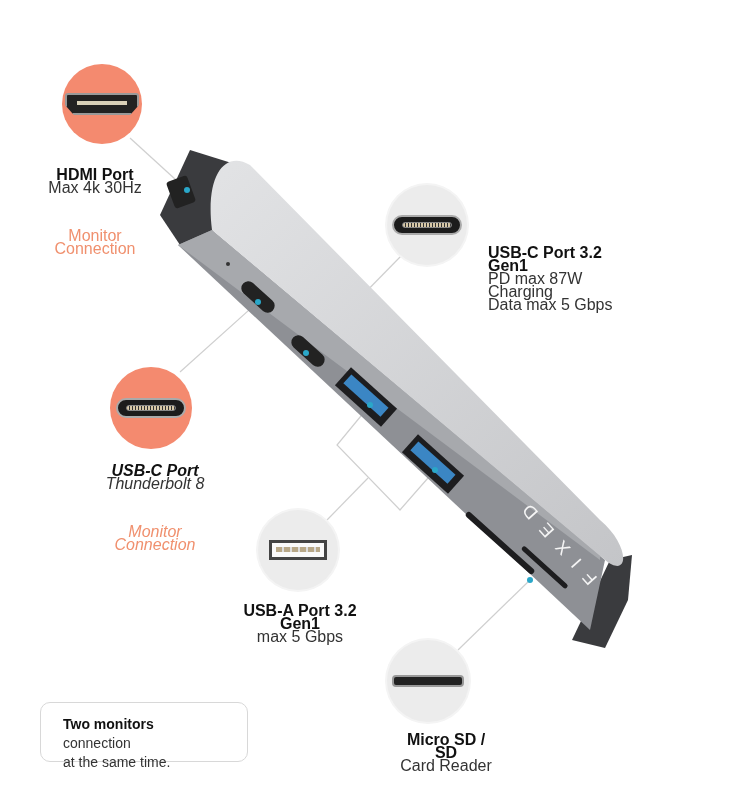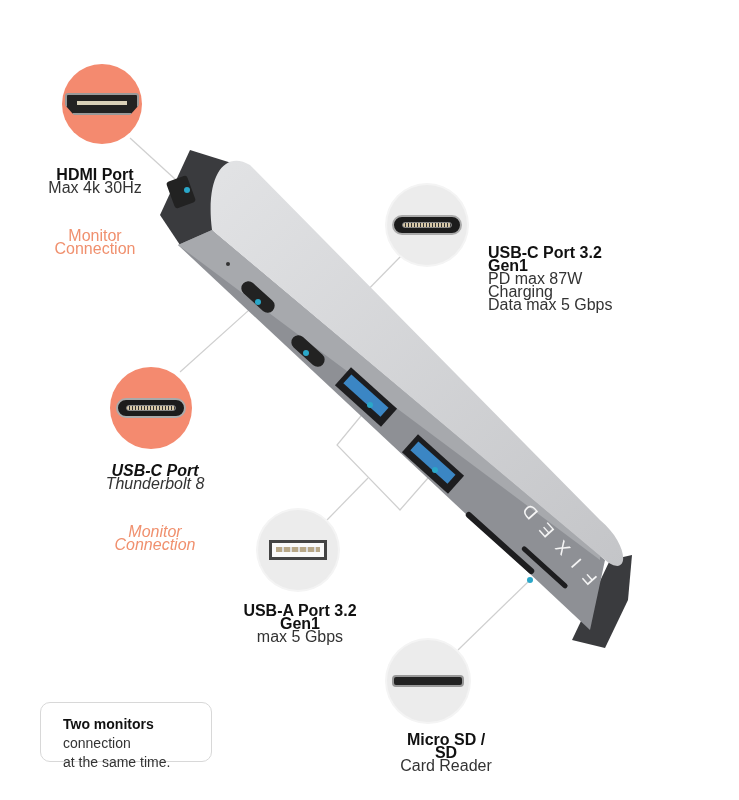--- a/index.html
+++ b/index.html
@@ -5,21 +5,21 @@
   html,body{margin:0;padding:0;background:#fff;}
   body{width:739px;height:800px;position:relative;overflow:hidden;font-family:"Liberation Sans",sans-serif;color:#222;}
   .circle{position:absolute;border-radius:50%;display:flex;align-items:center;justify-content:center;}
   .c-orange{background:#f48a6f;}
   .c-grey{background:#ececec;box-shadow:0 0 0 2px #f4f4f4;}
   .label{position:absolute;text-align:center;font-size:16px;line-height:13px;color:#333;}
   .label .t{font-weight:bold;color:#111;display:block;}
   .label .s{display:block;}
   .label .h{display:block;color:#f0906e;margin-top:35px;}
   .label.left{text-align:left;}
-  .note{position:absolute;left:40px;top:702px;width:172px;height:60px;border:1.5px solid #d8d8d8;border-radius:10px;box-sizing:border-box;padding:12px 22px;font-size:14px;line-height:19px;color:#333;}
+  .note{position:absolute;left:40px;top:702px;width:208px;height:60px;border:1.5px solid #d8d8d8;border-radius:10px;box-sizing:border-box;padding:12px 22px;font-size:14px;line-height:19px;color:#333;}
   .note b{color:#111;}
   
   .hdmi{width:70px;height:18px;background:#222;border:2px solid #999;border-radius:3px;clip-path:polygon(0 0,100% 0,100% 55%,88% 100%,12% 100%,0 55%);position:relative;}
   .hdmi::after{content:"";position:absolute;left:10px;right:10px;top:6px;height:4px;background:#d8d0b8;}
   .usbc{width:66px;height:16px;background:#1c1c1c;border:2px solid #aaa;border-radius:10px;position:relative;}
   .usbc::after{content:"";position:absolute;left:8px;right:8px;top:5px;height:4px;border:1px solid #888;border-radius:3px;background:repeating-linear-gradient(90deg,#d8c9a8 0 2px,#333 2px 3px);}
   .usba{width:58px;height:20px;background:#fafafa;border:3px solid #444;box-sizing:border-box;position:relative;}
   .usba::after{content:"";position:absolute;left:4px;right:4px;top:4px;height:5px;background:repeating-linear-gradient(90deg,#b8a888 0 6px,#ddd 6px 8px);}
   .sd{width:68px;height:8px;background:#222;border:2px solid #999;border-radius:4px;}
   svg{position:absolute;left:0;top:0;}

